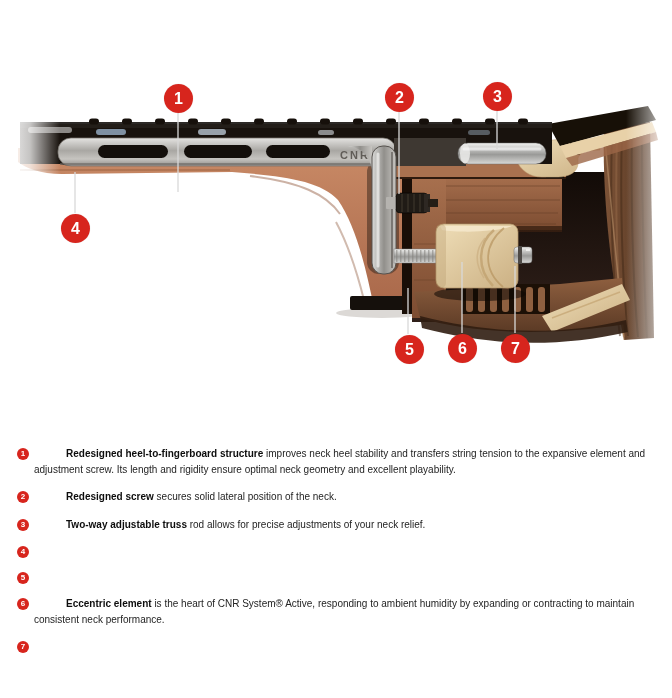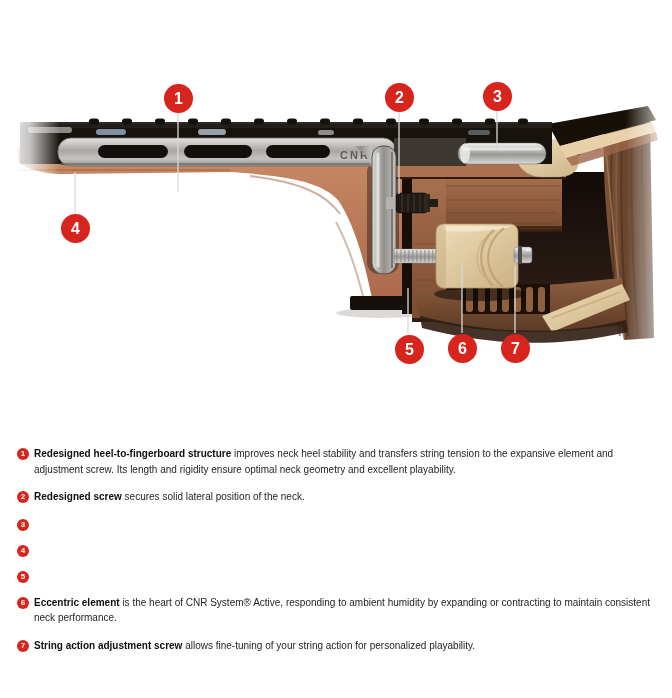--- a/index.html
+++ b/index.html
@@ -10,21 +10,21 @@
   .callout{position:absolute;width:29px;height:29px;border-radius:50%;background:#d7251d;
            color:#fff;font-weight:bold;font-size:16px;display:flex;align-items:center;
            justify-content:center;line-height:1;box-shadow:0 0 0 0.5px rgba(0,0,0,0.05);}
   .legend{position:absolute;left:0;top:446px;width:672px;padding:0 14px 0 17px;box-sizing:border-box;}
   .legend-item{display:flex;align-items:flex-start;gap:5px;margin-bottom:12px;
                font-size:10px;line-height:15.5px;color:#242424;}
   .bullet{flex:0 0 auto;width:12px;height:12px;border-radius:50%;background:#d7251d;color:#fff;
           font-size:8px;font-weight:bold;display:flex;align-items:center;justify-content:center;
           margin-top:2px;line-height:1;}
   .legend-text{margin:0;}
-  .legend-text b{color:#0d0d0d;}
+  .legend-text b{color:#0d0d0d;margin-left:32px;}
   .legend-text .rest{white-space:pre-line;}
 </style>
 </head>
 <body>
 
 <div class="page">
 
   <div class="figure">
     <svg width="672" height="440" viewBox="0 0 672 440">
       <defs>
@@ -269,20 +269,21 @@
     <div class="legend-item">
       <span class="bullet">
           <span>2</span>
         </span>
       <p class="legend-text"><b>Redesigned screw</b><span class="rest"> secures solid lateral position of the neck.</span></p>
     </div>
     <div class="legend-item">
       <span class="bullet">
           <span>3</span>
         </span>
+      <p class="legend-text"><b>Two-way adjustable truss</b><span class="rest"> rod allows for precise adjustments of your neck relief.</span></p>
     </div>
     <div class="legend-item">
       <span class="bullet">
           <span>4</span>
         </span>
     </div>
     <div class="legend-item">
       <span class="bullet">
           <span>5</span>
         </span>
@@ -290,17 +291,16 @@
     <div class="legend-item">
       <span class="bullet">
           <span>6</span>
         </span>
       <p class="legend-text"><b>Eccentric element</b><span class="rest"> is the heart of CNR System® Active, responding to ambient humidity by expanding or contracting to maintain consistent neck performance.</span></p>
     </div>
     <div class="legend-item">
       <span class="bullet">
           <span>7</span>
         </span>
-      <p class="legend-text"><b>String action adjustment screw</b><span class="rest"> allows fine-tuning of your string action for personalized playability.</span></p>
     </div>
   </div>
 
 </div>
 
 </body></html>

